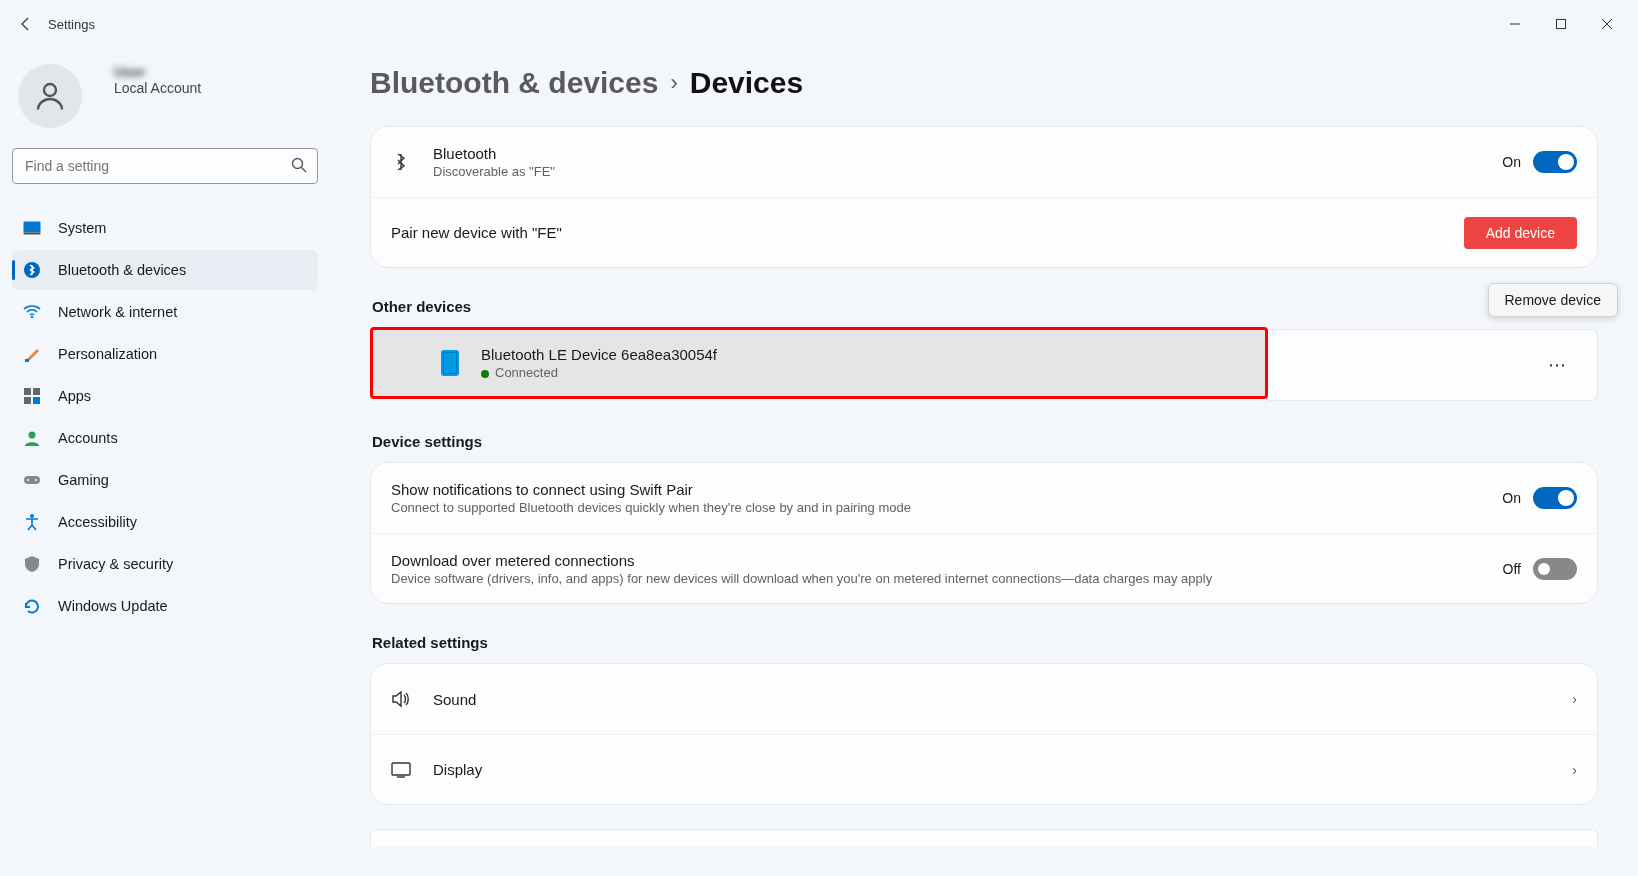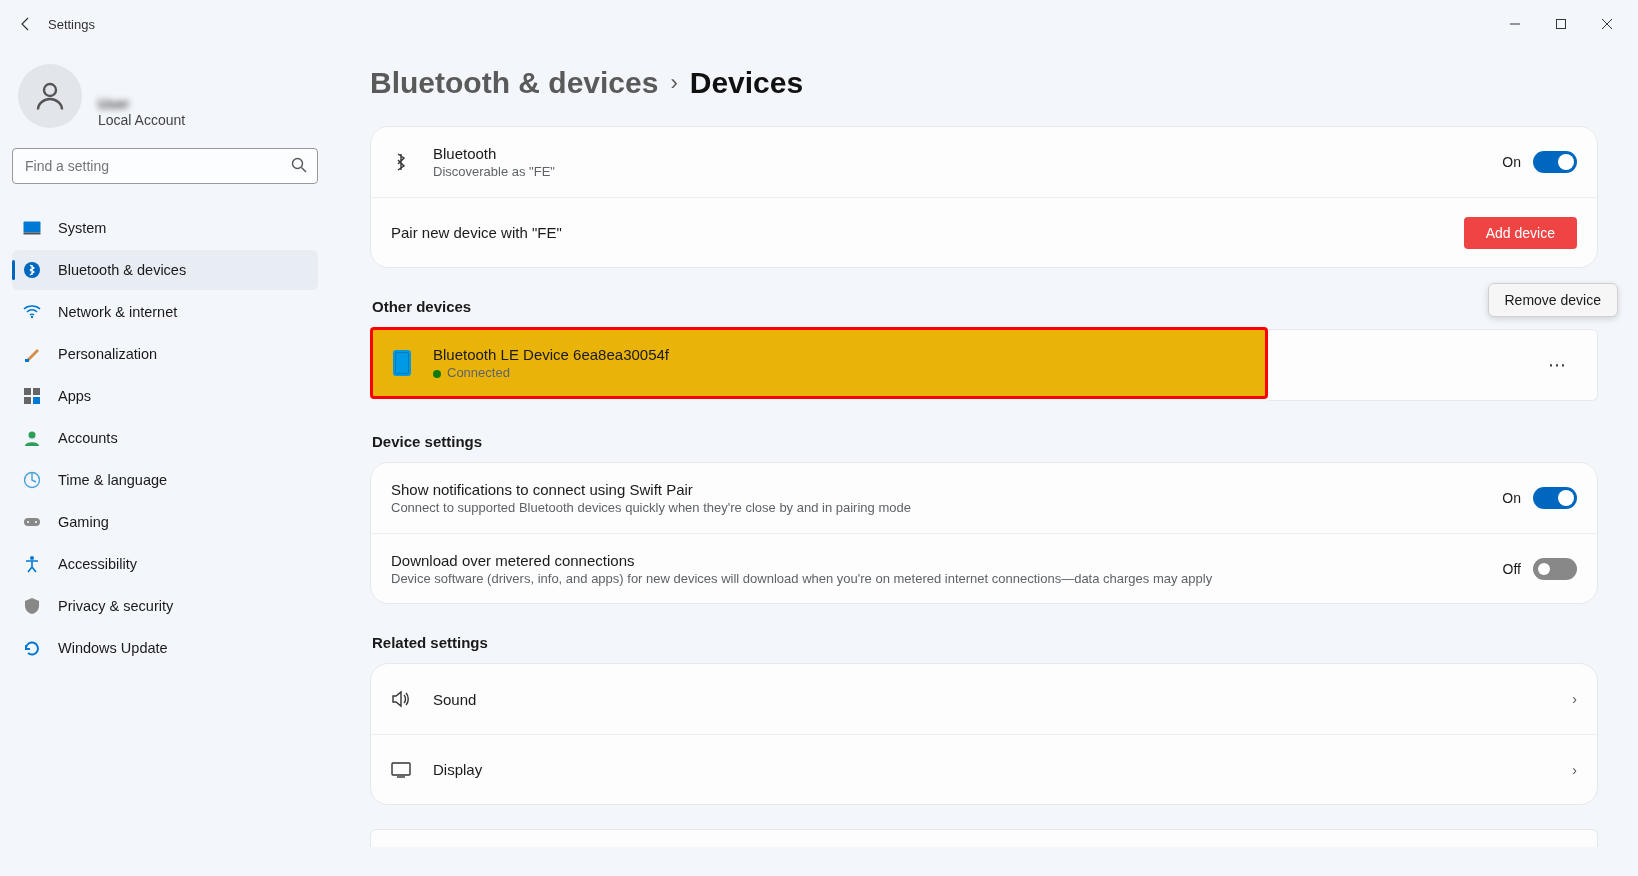--- a/index.html
+++ b/index.html
@@ -10,21 +10,21 @@
   .titlebar .back { width: 36px; height: 36px; display:flex; align-items:center; justify-content:center; font-size: 16px; color:#333; cursor:pointer; }
   .titlebar .title { font-size: 13px; color:#333; margin-left: 4px; }
   .titlebar .spacer { flex: 1; }
   .win-controls { display:flex; }
   .win-controls .btn { width: 46px; height: 32px; display:flex; align-items:center; justify-content:center; cursor:pointer; font-size: 12px; color:#333; }
 
   .main-wrap { display:flex; height: calc(100% - 48px); }
 
   
   .sidebar { width: 330px; padding: 8px 12px 0 12px; display:flex; flex-direction:column; }
-  .profile { display:flex; align-items:flex-end; gap: 16px; padding: 8px 6px 20px 6px; }
+  .profile { display:flex; align-items:flex-start; gap: 32px; padding: 8px 6px 20px 6px; }
   .avatar { width: 64px; height: 64px; border-radius: 50%; background:#e2e6ea; display:flex; align-items:center; justify-content:center; }
   .avatar svg { width: 36px; height: 36px; stroke:#555; fill:none; stroke-width:1.6; }
   .profile-text .name { font-size: 14px; font-weight:600; color:#444; filter: blur(3px); }
   .profile-text .sub { font-size: 14px; color:#444; }
 
   .search { position:relative; margin-bottom: 24px; }
   .search input { width: 100%; height: 36px; border: 1px solid #999; border-radius: 4px; padding: 0 36px 0 12px; font-size: 14px; background:#fbfdff; }
   .search .mag { position:absolute; right:10px; top:8px; color:#555; }
 
   .nav { display:flex; flex-direction:column; gap: 2px; }
@@ -53,21 +53,21 @@
   .toggle { width: 44px; height: 22px; border-radius: 11px; position:relative; }
   .toggle.on { background:#0067c0; }
   .toggle.on::after { content:""; position:absolute; width:16px; height:16px; background:#fff; border-radius:50%; top:3px; right:3px; }
   .toggle.off { background:#888; }
   .toggle.off::after { content:""; position:absolute; width:12px; height:12px; background:#fff; border-radius:50%; top:5px; left:5px; }
 
   .primary-btn { background:#ef4444; color:#fff; padding: 8px 22px; border-radius:4px; font-size:14px; cursor:pointer; border:none; }
 
   .section-label { font-size: 15px; font-weight:700; margin: 30px 0 12px 2px; }
 
-  .device-card { border: 3px solid #ff0000; border-radius: 4px; background:#eab308; margin-bottom: 4px; }
+  .device-card { border: 3px solid #ff0000; border-radius: 4px; background:#e5e5e5; margin-bottom: 4px; padding-left: 48px; }
   .device-row { display:flex; align-items:center; padding: 12px 20px; min-height: 66px; }
   .device-icon { width: 18px; height: 26px; background:#0099e5; border-radius:3px; margin-right: 22px; position:relative; }
   .device-icon::after { content:""; position:absolute; inset:2px; border:1px solid rgba(0,0,0,0.2); border-radius:2px; }
   .status-dot { display:inline-block; width:8px; height:8px; background:#0f7b0f; border-radius:50%; margin-right:6px; vertical-align:middle; }
 
   .more-btn { width:40px; height:40px; display:flex; align-items:center; justify-content:center; cursor:pointer; font-size:18px; color:#333; }
   .device-outer { display:flex; align-items:center; }
   .device-outer .device-card { flex:1; }
   .device-outer .right-area { width: 330px; display:flex; align-items:center; justify-content:flex-end; padding-right:20px; background:#fdfdfe; border:1px solid #e6e8ec; border-left:none; border-radius:0 6px 6px 0; height:72px; }
 
@@ -182,29 +182,20 @@
         <span class="nav-icon">
             <svg width="18" height="18" viewBox="0 0 18 18">
               <circle cx="9" cy="6" r="3.5" fill="#2e9e5b"></circle>
               <path d="M2 17 C2 12 16 12 16 17 Z" fill="#2e9e5b"></path>
             </svg>
           </span>
         <span>Accounts</span>
       </div>
       <div class="nav-item">
         <span class="nav-icon">
-            <svg width="18" height="18" viewBox="0 0 18 18">
-              <circle cx="9" cy="9" r="7.5" fill="none" stroke="#4aa0d8" stroke-width="1.4"></circle>
-              <path d="M9 2 L9 9 L13 11" stroke="#4aa0d8" stroke-width="1.4" fill="none"></path>
-            </svg>
-          </span>
-        <span>Time &amp; language</span>
-      </div>
-      <div class="nav-item">
-        <span class="nav-icon">
             <svg width="18" height="14" viewBox="0 0 18 14">
               <rect x="1" y="3" width="16" height="8" rx="4" fill="#888"></rect>
               <circle cx="5" cy="7" r="1" fill="#fff"></circle>
               <circle cx="13" cy="7" r="1" fill="#fff"></circle>
             </svg>
           </span>
         <span>Gaming</span>
       </div>
       <div class="nav-item">
         <span class="nav-icon">

